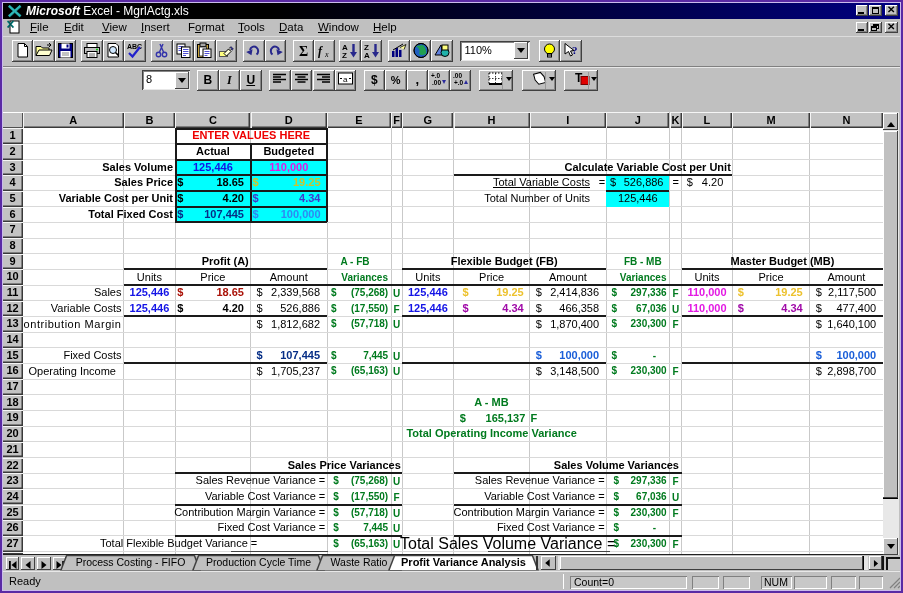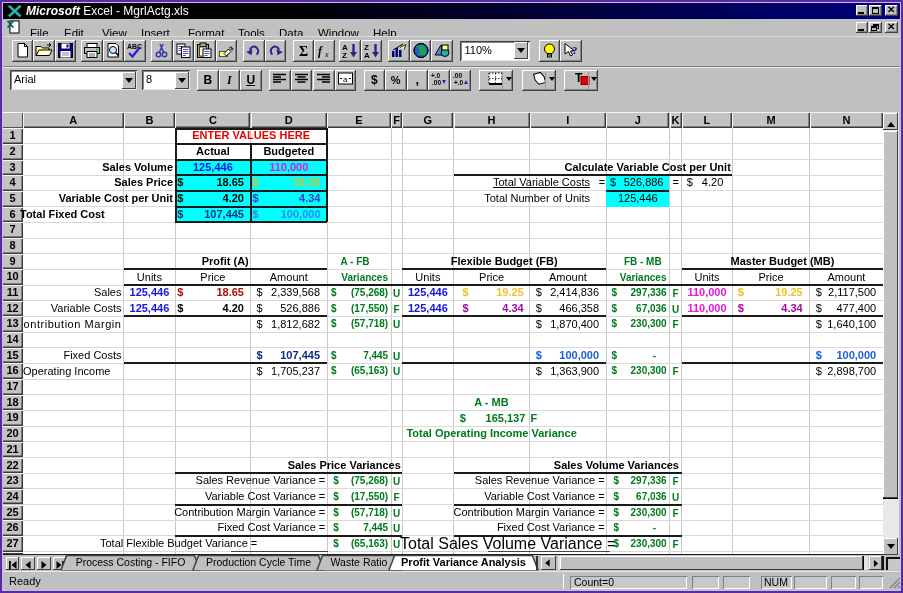--- a/index.html
+++ b/index.html
@@ -6,21 +6,21 @@
 .tbtn { position:absolute; top:3px; width:21.5px; height:22px; background:#c0c0c0;
   box-shadow: inset -1px -1px 0 #404040, inset 1px 1px 0 #ffffff, inset -2px -2px 0 #868686; }
 .tbtn svg { position:absolute; left:2px; top:2px; }
 .fbtn { position:absolute; top:2.5px; width:21.5px; height:21px; background:#c0c0c0;
   box-shadow: inset -1px -1px 0 #404040, inset 1px 1px 0 #ffffff, inset -2px -2px 0 #868686;
   text-align:center; font-size:12px; line-height:20px; }
 .combo { position:absolute; background:#fff; box-shadow: inset 1px 1px 0 #404040, inset -1px -1px 0 #e8e8e8, inset 2px 2px 0 #868686; font-size:11px; }
 .cbarrow { position:absolute; right:1.5px; top:1.5px; bottom:1.5px; width:14px; background:#c0c0c0;
   box-shadow: inset -1px -1px 0 #404040, inset 1px 1px 0 #fff; }
 .cbarrow:after { content:""; position:absolute; left:3px; top:6px; border:4px solid transparent; border-top:5px solid #000; }
-.mitem { position:absolute; top:0; height:17px; line-height:17px; font-size:11.5px; color:#000;margin-top:6px; }
+.mitem { position:absolute; top:0; height:17px; line-height:17px; font-size:11.5px; color:#000; }
 .mitem u { text-decoration:underline; }
 .winbtn { position:absolute; width:12.5px; height:11px; background:#c0c0c0; box-shadow: inset -1px -1px 0 #404040, inset 1px 1px 0 #fff, inset -2px -2px 0 #868686; }
 .panel { position:absolute; top:3.5px; height:13px; background:#c8c8c8; box-shadow: inset 1px 1px 0 #808080, inset -1px -1px 0 #fff; font-size:10.5px; line-height:13px; }
 </style></head>
 <body>
 <div id="win">
 
 <div style="position:absolute;left:0;top:0;width:903px;height:593px;border:2px solid #5a2aa4;z-index:50;pointer-events:none;"></div>
 <div style="position:absolute;left:2px;top:2px;width:899px;height:589px;border:1px solid #cabbec;z-index:50;pointer-events:none;"></div>
 
@@ -218,24 +218,20 @@
       </div>
 <div class="tbtn" style="left:557px;width:21.5px">
         <svg width="18" height="17" viewBox="0 0 18 17">
           <path d="M3 1.5 L3 12 L6.5 9.5 L8.5 14 L10.5 13 L8.5 9 L12 8.5 Z" fill="#fff" stroke="#000"></path>
           <text x="10" y="12" font-size="11" font-weight="bold" fill="#000080" font-family="Liberation Serif">?</text>
         </svg>
       </div>
 </div>
 
 <div style="position:absolute;left:3px;top:66px;width:897px;height:27px;background:#c0c0c0;border-top:1px solid #808080;box-shadow:inset 0 1px 0 #e8e8e8;">
-<div class="combo" style="left:7px;top:3px;width:127px;height:20px;">
-        <div style="position:absolute;left:4px;top:3px;">Arial</div>
-        <div class="cbarrow"></div>
-      </div>
 <div class="combo" style="left:139px;top:3px;width:48px;height:20px;">
         <div style="position:absolute;left:4px;top:3px;">8</div>
         <div class="cbarrow"></div>
       </div>
 <div class="fbtn" style="left:194px;width:21.5px"><b>B</b></div>
 <div class="fbtn" style="left:215.5px;width:21.5px"><i style="font-family:'Liberation Serif'"><b>I</b></i></div>
 <div class="fbtn" style="left:237px;width:21.5px"><u><b>U</b></u></div>
 <div class="fbtn" style="left:266px;width:21.5px"><svg width="17" height="17" viewBox="0 0 17 17">
           <path d="M2 4.5 h13 M2 7 h8 M2 9.5 h13 M2 12 h8" stroke="#000" stroke-width="1.3"></path>
         </svg></div>
@@ -398,21 +394,21 @@
 <div style="position:absolute;left:453.5px;width:228.2px;top:534.9px;height:2px;background:#1a1a1a;"></div>
 <div style="position:absolute;left:2.0px;width:897.0px;top:554.4px;height:1.6px;background:#222;"></div>
 <div style="position:absolute;left:231.0px;width:96.5px;top:550.9px;height:1.5px;background:#444;"></div>
 <div style="position:absolute;left:488.0px;width:122.0px;top:550.9px;height:1.5px;background:#444;"></div>
 <div style="position:absolute;left:175.3px;width:151.7px;top:129.4px;height:13.7px;line-height:13.7px;font-size:11px;color:#EE0000;text-align:center;white-space:nowrap;font-weight:bold;">ENTER VALUES HERE</div>
 <div style="position:absolute;left:175.3px;width:75.2px;top:145.1px;height:13.7px;line-height:13.7px;font-size:11px;color:#000;text-align:center;white-space:nowrap;font-weight:bold;">Actual</div>
 <div style="position:absolute;left:250.5px;width:76.5px;top:145.1px;height:13.7px;line-height:13.7px;font-size:11px;color:#000;text-align:center;white-space:nowrap;font-weight:bold;">Budgeted</div>
 <div style="position:absolute;left:20.0px;width:153.0px;top:160.8px;height:16px;line-height:13.7px;font-size:11px;color:#000;text-align:right;white-space:nowrap;font-weight:bold;">Sales Volume</div>
 <div style="position:absolute;left:20.0px;width:153.0px;top:176.4px;height:13.7px;line-height:13.7px;font-size:11px;color:#000;text-align:right;white-space:nowrap;font-weight:bold;">Sales Price</div>
 <div style="position:absolute;left:20.0px;width:153.0px;top:192.1px;height:13.7px;line-height:13.7px;font-size:11px;color:#000;text-align:right;white-space:nowrap;font-weight:bold;">Variable Cost per Unit</div>
-<div style="position:absolute;left:20.0px;width:153.0px;top:207.8px;height:13.7px;line-height:13.7px;font-size:11px;color:#000;text-align:left;white-space:nowrap;font-weight:bold;">Total Fixed Cost</div>
+<div style="position:absolute;left:20.0px;width:153.0px;top:207.8px;height:13.7px;line-height:13.7px;font-size:11px;color:#000;text-align:right;white-space:nowrap;font-weight:bold;">Total Fixed Cost</div>
 <div style="position:absolute;left:175.3px;width:75.2px;top:160.8px;height:13.7px;line-height:13.7px;font-size:11px;color:#1414E6;text-align:center;white-space:nowrap;font-weight:bold;">125,446</div>
 <div style="position:absolute;left:250.5px;width:76.5px;top:160.8px;height:13.7px;line-height:13.7px;font-size:11px;color:#E319E3;text-align:center;white-space:nowrap;font-weight:bold;">110,000</div>
 <div style="position:absolute;left:177.3px;top:176.4px;height:13.7px;line-height:13.7px;font-size:11px;color:#000;font-weight:bold;">$</div>
 <div style="position:absolute;left:175.3px;width:68.7px;top:176.4px;height:13.7px;line-height:13.7px;font-size:11px;color:#000;text-align:right;font-weight:bold;">18.65</div>
 <div style="position:absolute;left:252.5px;top:176.4px;height:13.7px;line-height:13.7px;font-size:11px;color:#cfc42c;font-weight:bold;">$</div>
 <div style="position:absolute;left:250.5px;width:70.0px;top:176.4px;height:13.7px;line-height:13.7px;font-size:11px;color:#cfc42c;text-align:right;font-weight:bold;">19.25</div>
 <div style="position:absolute;left:177.3px;top:192.1px;height:13.7px;line-height:13.7px;font-size:11px;color:#000;font-weight:bold;">$</div>
 <div style="position:absolute;left:175.3px;width:68.7px;top:192.1px;height:13.7px;line-height:13.7px;font-size:11px;color:#000;text-align:right;font-weight:bold;">4.20</div>
 <div style="position:absolute;left:252.5px;top:192.1px;height:13.7px;line-height:13.7px;font-size:11px;color:#4438CC;font-weight:bold;">$</div>
 <div style="position:absolute;left:250.5px;width:70.0px;top:192.1px;height:13.7px;line-height:13.7px;font-size:11px;color:#4438CC;text-align:right;font-weight:bold;">4.34</div>
@@ -443,21 +439,21 @@
 <div style="position:absolute;left:732.3px;width:77.4px;top:270.5px;height:13.7px;line-height:13.7px;font-size:11px;color:#000;text-align:center;white-space:nowrap;">Price</div>
 <div style="position:absolute;left:250.5px;width:76.5px;top:270.5px;height:13.7px;line-height:13.7px;font-size:11px;color:#000;text-align:center;white-space:nowrap;">Amount</div>
 <div style="position:absolute;left:529.7px;width:76.4px;top:270.5px;height:13.7px;line-height:13.7px;font-size:11px;color:#000;text-align:center;white-space:nowrap;">Amount</div>
 <div style="position:absolute;left:809.7px;width:73.5px;top:270.5px;height:13.7px;line-height:13.7px;font-size:11px;color:#000;text-align:center;white-space:nowrap;">Amount</div>
 <div style="position:absolute;left:327.0px;width:61.0px;top:270.5px;height:13.7px;line-height:13.7px;font-size:10px;color:#007A1E;text-align:right;white-space:nowrap;font-weight:bold;">Variances</div>
 <div style="position:absolute;left:606.1px;width:60.4px;top:270.5px;height:13.7px;line-height:13.7px;font-size:10px;color:#007A1E;text-align:right;white-space:nowrap;font-weight:bold;">Variances</div>
 <div style="position:absolute;left:20.0px;width:101.5px;top:286.2px;height:13.7px;line-height:13.7px;font-size:11px;color:#000;text-align:right;white-space:nowrap;">Sales</div>
 <div style="position:absolute;left:20.0px;width:101.5px;top:301.9px;height:13.7px;line-height:13.7px;font-size:11px;color:#000;text-align:right;white-space:nowrap;">Variable Costs</div>
 <div style="position:absolute;left:23.0px;width:98.5px;top:317.6px;height:13.7px;line-height:13.7px;font-size:11px;color:#000;text-align:right;white-space:nowrap;direction:rtl;overflow:hidden;letter-spacing:0.55px;">Contribution Margin</div>
 <div style="position:absolute;left:20.0px;width:101.5px;top:348.9px;height:13.7px;line-height:13.7px;font-size:11px;color:#000;text-align:right;white-space:nowrap;">Fixed Costs</div>
-<div style="position:absolute;left:23.0px;width:98.5px;top:364.6px;height:13.7px;line-height:13.7px;font-size:11px;color:#000;text-align:left;white-space:nowrap;direction:rtl;overflow:hidden;">Operating Income</div>
+<div style="position:absolute;left:23.0px;width:98.5px;top:364.6px;height:13.7px;line-height:13.7px;font-size:11px;color:#000;text-align:center;white-space:nowrap;direction:rtl;overflow:hidden;">Operating Income</div>
 <div style="position:absolute;left:123.5px;width:51.8px;top:286.2px;height:13.7px;line-height:13.7px;font-size:11px;color:#1414E6;text-align:center;white-space:nowrap;font-weight:bold;">125,446</div>
 <div style="position:absolute;left:402.3px;width:51.2px;top:286.2px;height:13.7px;line-height:13.7px;font-size:11px;color:#1414E6;text-align:center;white-space:nowrap;font-weight:bold;">125,446</div>
 <div style="position:absolute;left:681.7px;width:50.6px;top:286.2px;height:13.7px;line-height:13.7px;font-size:11px;color:#E319E3;text-align:center;white-space:nowrap;font-weight:bold;">110,000</div>
 <div style="position:absolute;left:123.5px;width:51.8px;top:301.9px;height:13.7px;line-height:13.7px;font-size:11px;color:#1414E6;text-align:center;white-space:nowrap;font-weight:bold;">125,446</div>
 <div style="position:absolute;left:402.3px;width:51.2px;top:301.9px;height:13.7px;line-height:13.7px;font-size:11px;color:#1414E6;text-align:center;white-space:nowrap;font-weight:bold;">125,446</div>
 <div style="position:absolute;left:681.7px;width:50.6px;top:301.9px;height:13.7px;line-height:13.7px;font-size:11px;color:#E319E3;text-align:center;white-space:nowrap;font-weight:bold;">110,000</div>
 <div style="position:absolute;left:177.3px;top:286.2px;height:13.7px;line-height:13.7px;font-size:11px;color:#AA1208;font-weight:bold;">$</div>
 <div style="position:absolute;left:175.3px;width:68.7px;top:286.2px;height:13.7px;line-height:13.7px;font-size:11px;color:#AA1208;text-align:right;font-weight:bold;">18.65</div>
 <div style="position:absolute;left:462.5px;top:286.2px;height:13.7px;line-height:13.7px;font-size:11px;color:#edc22e;font-weight:bold;">$</div>
 <div style="position:absolute;left:453.5px;width:70.2px;top:286.2px;height:13.7px;line-height:13.7px;font-size:11px;color:#edc22e;text-align:right;font-weight:bold;">19.25</div>
@@ -477,21 +473,21 @@
 <div style="position:absolute;left:250.5px;width:69.5px;top:317.6px;height:13.7px;line-height:13.7px;font-size:11px;color:#000;text-align:right;">1,812,682</div>
 <div style="position:absolute;left:256.5px;top:364.6px;height:13.7px;line-height:13.7px;font-size:11px;color:#000;">$</div>
 <div style="position:absolute;left:250.5px;width:69.5px;top:364.6px;height:13.7px;line-height:13.7px;font-size:11px;color:#000;text-align:right;">1,705,237</div>
 <div style="position:absolute;left:535.7px;top:286.2px;height:13.7px;line-height:13.7px;font-size:11px;color:#000;">$</div>
 <div style="position:absolute;left:529.7px;width:69.4px;top:286.2px;height:13.7px;line-height:13.7px;font-size:11px;color:#000;text-align:right;">2,414,836</div>
 <div style="position:absolute;left:535.7px;top:301.9px;height:13.7px;line-height:13.7px;font-size:11px;color:#000;">$</div>
 <div style="position:absolute;left:529.7px;width:69.4px;top:301.9px;height:13.7px;line-height:13.7px;font-size:11px;color:#000;text-align:right;">466,358</div>
 <div style="position:absolute;left:535.7px;top:317.6px;height:13.7px;line-height:13.7px;font-size:11px;color:#000;">$</div>
 <div style="position:absolute;left:529.7px;width:69.4px;top:317.6px;height:13.7px;line-height:13.7px;font-size:11px;color:#000;text-align:right;">1,870,400</div>
 <div style="position:absolute;left:535.7px;top:364.6px;height:13.7px;line-height:13.7px;font-size:11px;color:#000;">$</div>
-<div style="position:absolute;left:529.7px;width:69.4px;top:364.6px;height:13.7px;line-height:13.7px;font-size:11px;color:#000;text-align:right;">1,363,900</div>
+<div style="position:absolute;left:529.7px;width:69.4px;top:364.6px;height:13.7px;line-height:13.7px;font-size:11px;color:#000;text-align:right;">3,148,500</div>
 <div style="position:absolute;left:815.7px;top:286.2px;height:13.7px;line-height:13.7px;font-size:11px;color:#000;">$</div>
 <div style="position:absolute;left:809.7px;width:66.5px;top:286.2px;height:13.7px;line-height:13.7px;font-size:11px;color:#000;text-align:right;">2,117,500</div>
 <div style="position:absolute;left:815.7px;top:301.9px;height:13.7px;line-height:13.7px;font-size:11px;color:#000;">$</div>
 <div style="position:absolute;left:809.7px;width:66.5px;top:301.9px;height:13.7px;line-height:13.7px;font-size:11px;color:#000;text-align:right;">477,400</div>
 <div style="position:absolute;left:815.7px;top:317.6px;height:13.7px;line-height:13.7px;font-size:11px;color:#000;">$</div>
 <div style="position:absolute;left:809.7px;width:66.5px;top:317.6px;height:13.7px;line-height:13.7px;font-size:11px;color:#000;text-align:right;">1,640,100</div>
 <div style="position:absolute;left:815.7px;top:364.6px;height:13.7px;line-height:13.7px;font-size:11px;color:#000;">$</div>
 <div style="position:absolute;left:809.7px;width:66.5px;top:364.6px;height:13.7px;line-height:13.7px;font-size:11px;color:#000;text-align:right;">2,898,700</div>
 <div style="position:absolute;left:256.5px;top:348.9px;height:13.7px;line-height:13.7px;font-size:11px;color:#062E86;font-weight:bold;">$</div>
 <div style="position:absolute;left:250.5px;width:69.5px;top:348.9px;height:13.7px;line-height:13.7px;font-size:11px;color:#062E86;text-align:right;font-weight:bold;">107,445</div>

